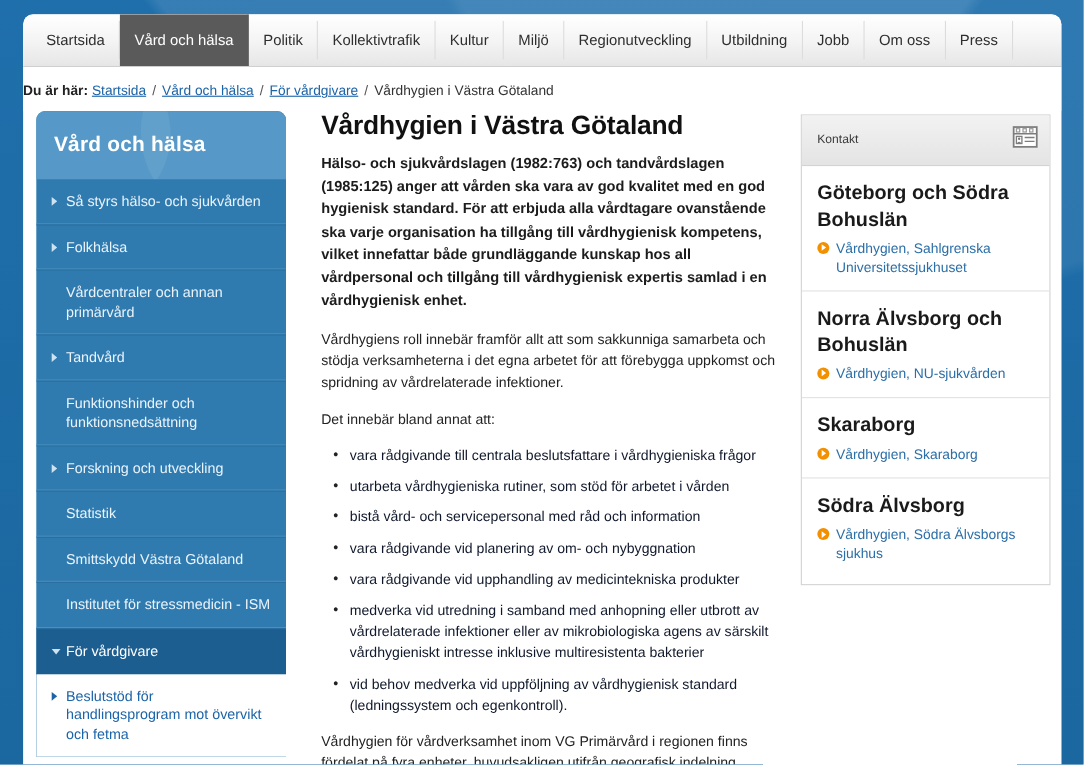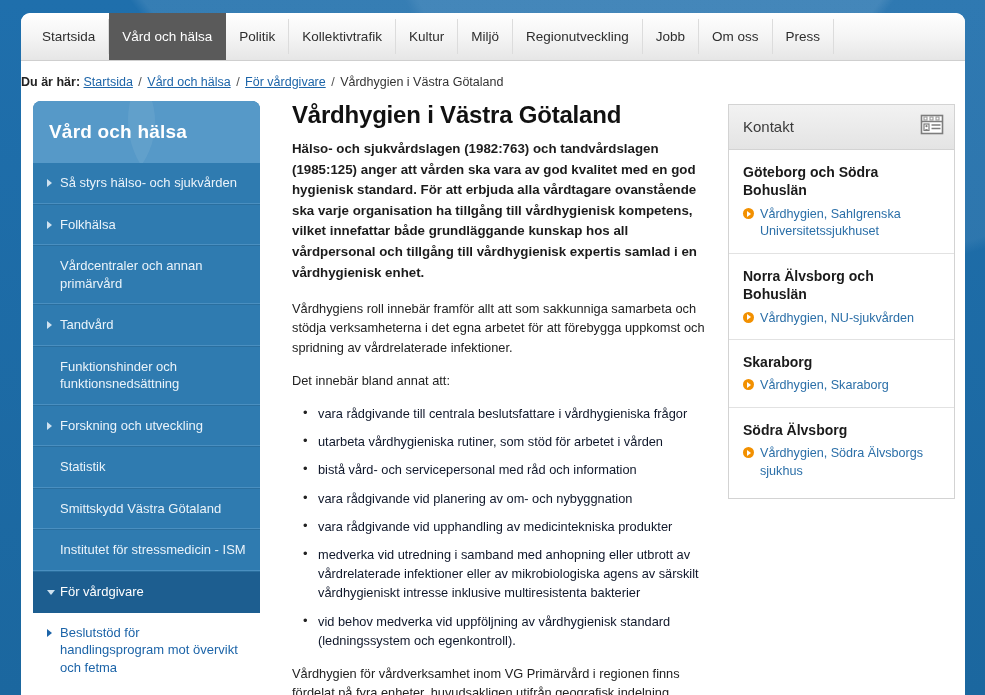--- a/index.html
+++ b/index.html
@@ -240,31 +240,31 @@
   }
   #contact-head {
     display: flex;
     align-items: center;
     justify-content: space-between;
     background: linear-gradient(180deg, #f2f2f2 0%, #e4e4e4 100%);
     border-bottom: 1px solid #d3d3d3;
     padding: 9px 10px 10px 14px;
   }
   #contact-head-title {
-    font-size: 15px;
+    font-size: 11px;
     color: #3b3b3b;
     text-align: right;
   }
   .contact-block {
     padding: 13px 14px 12px 14px;
     border-bottom: 1px solid #e2e2e2;
   }
   .contact-block:last-child { border-bottom: none; padding-bottom: 18px; }
   .contact-block h3 {
-    font-size: 14px;
+    font-size: 18px;
     font-weight: bold;
     color: #1a1a1a;
     line-height: 1.32;
     margin-bottom: 6px;
   }
   .contact-link {
     position: relative;
     display: block;
     font-size: 12.6px;
     color: #2b6fa8;
@@ -302,20 +302,21 @@
 <div id="page-shell">
 
   <nav id="topnav">
       <div class="navtab">Startsida</div>
       <div class="navtab active">Vård och hälsa</div>
       <div class="navtab">Politik</div>
       <div class="navtab">Kollektivtrafik</div>
       <div class="navtab">Kultur</div>
       <div class="navtab">Miljö</div>
       <div class="navtab">Regionutveckling</div>
+      <div class="navtab">Utbildning</div>
       <div class="navtab">Jobb</div>
       <div class="navtab">Om oss</div>
       <div class="navtab">Press</div>
     </nav>
 
   <div id="breadcrumb">
     <span class="crumb-label">Du är här:</span>
     <span id="breadcrumb-items"><a>Startsida</a><span class="sep"> / </span><a>Vård och hälsa</a><span class="sep"> / </span><a>För vårdgivare</a><span class="sep"> / </span><span class="current">Vårdhygien i Västra Götaland</span></span>
   </div>
 

